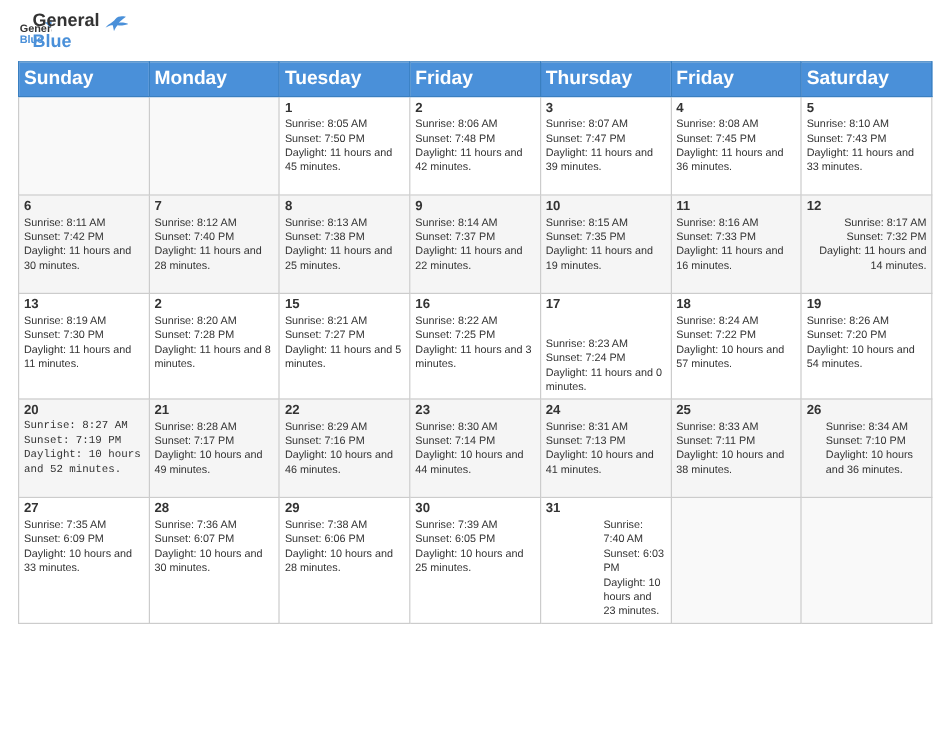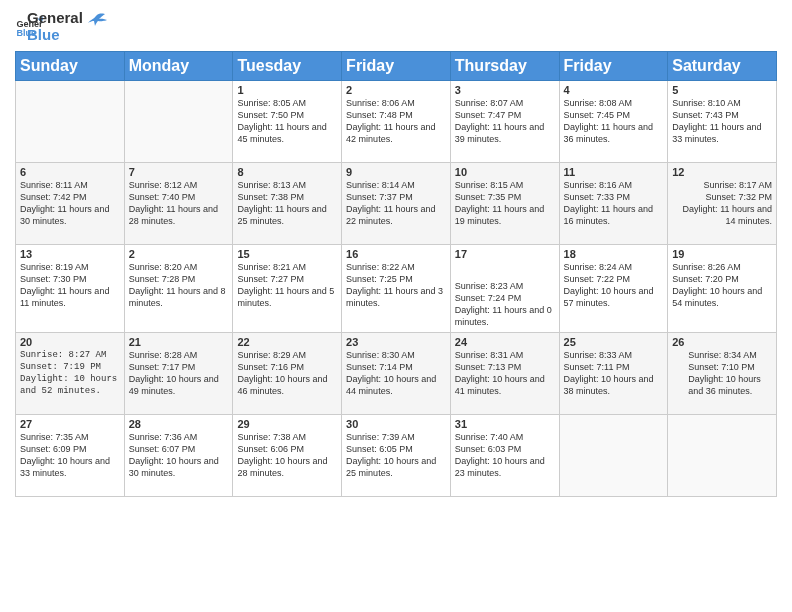--- a/index.html
+++ b/index.html
@@ -312,21 +312,21 @@
 Daylight: 10 hours and 28 minutes.</div>
           </td>
           <td>
             <span class="day-number">30</span>
             <div class="day-info" style="white-space: pre-line;">Sunrise: 7:39 AM
 Sunset: 6:05 PM
 Daylight: 10 hours and 25 minutes.</div>
           </td>
           <td>
             <span class="day-number">31</span>
-            <div class="day-info" style="white-space: pre-line;">Sunrise: 7:40 AM
+            <div class="day-info" style="white-space: pre-line; margin-left: 48px;">Sunrise: 7:40 AM
 Sunset: 6:03 PM
 Daylight: 10 hours and 23 minutes.</div>
           </td>
           <td class="empty-cell"></td>
           <td class="empty-cell"></td>
         </tr>
       </tbody>
   </table>
 </div>
 

